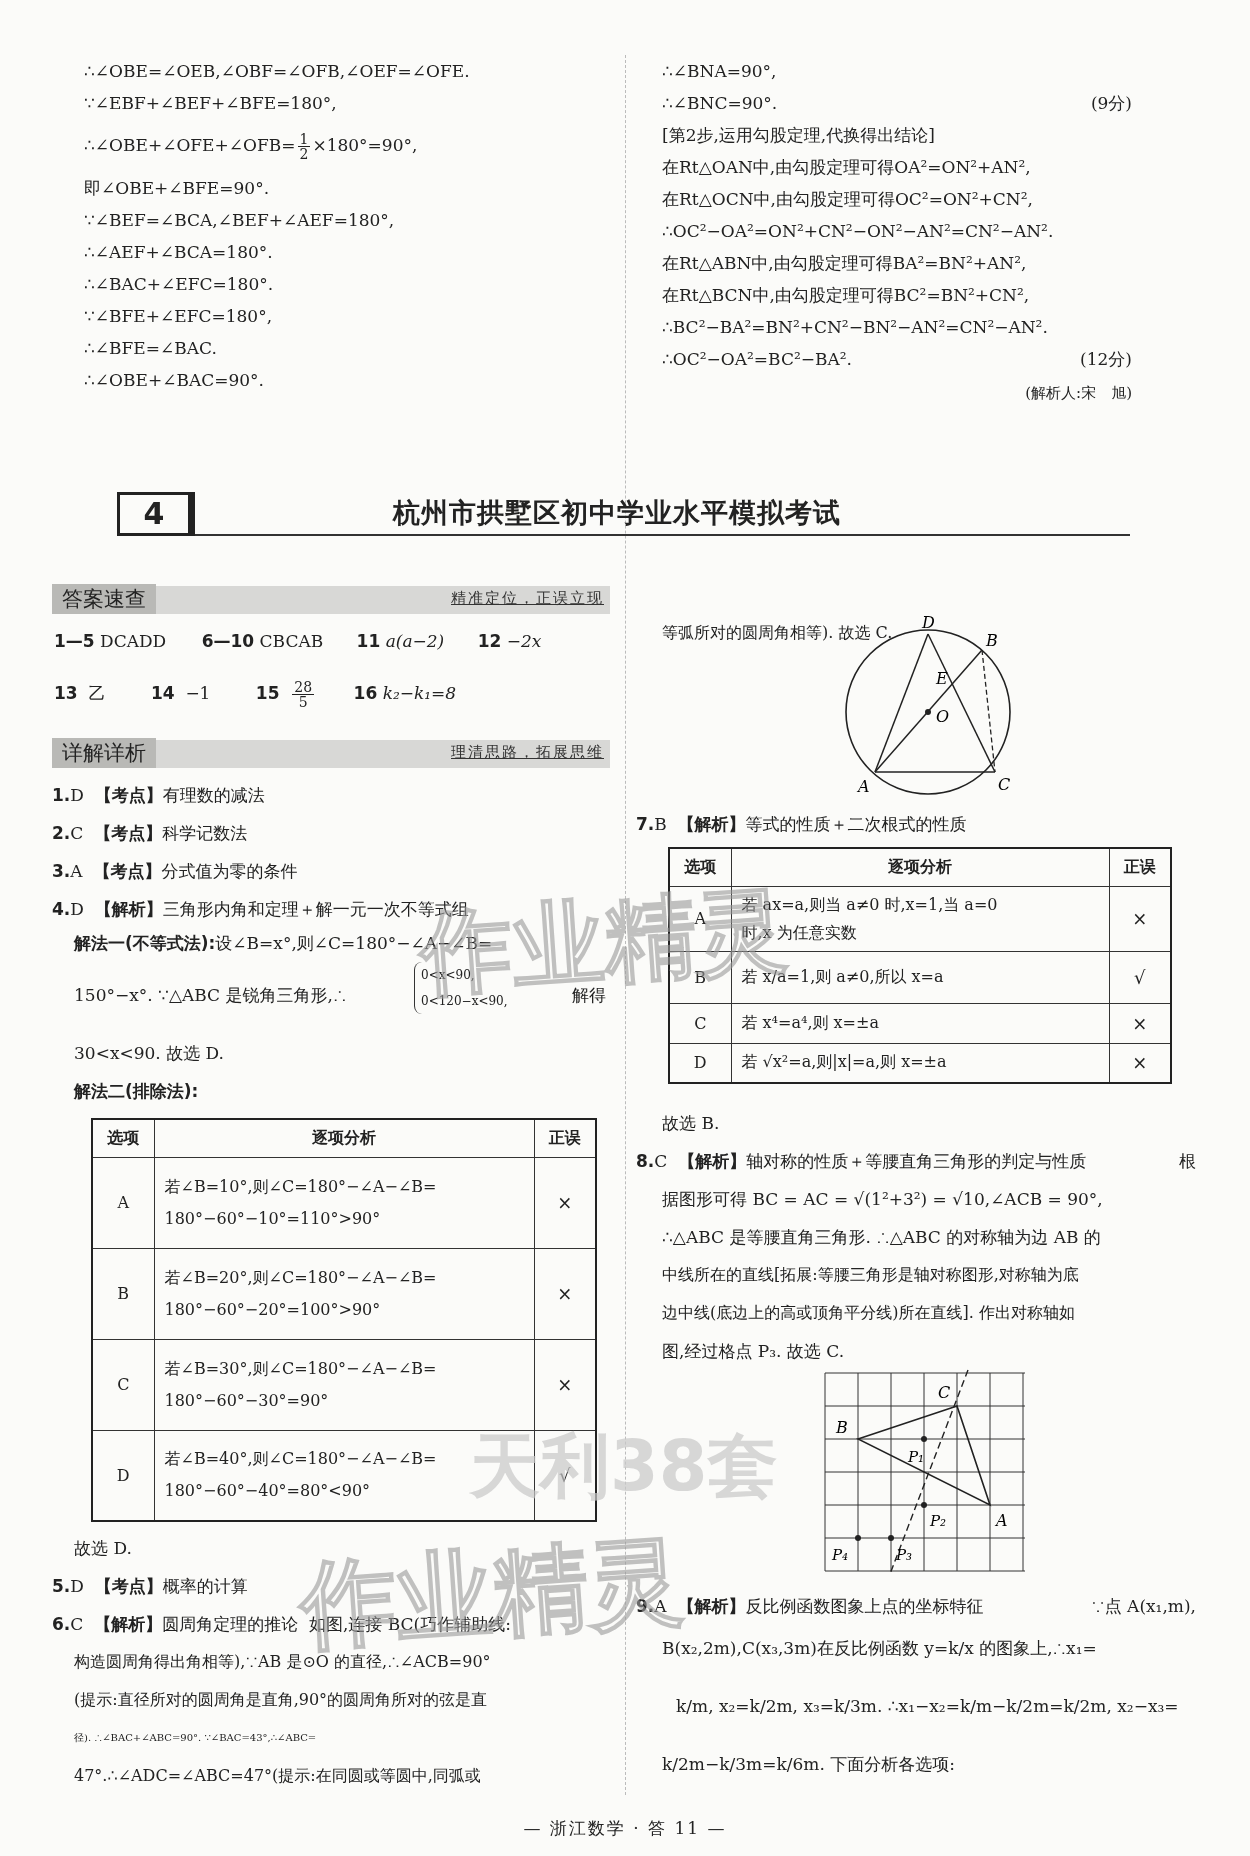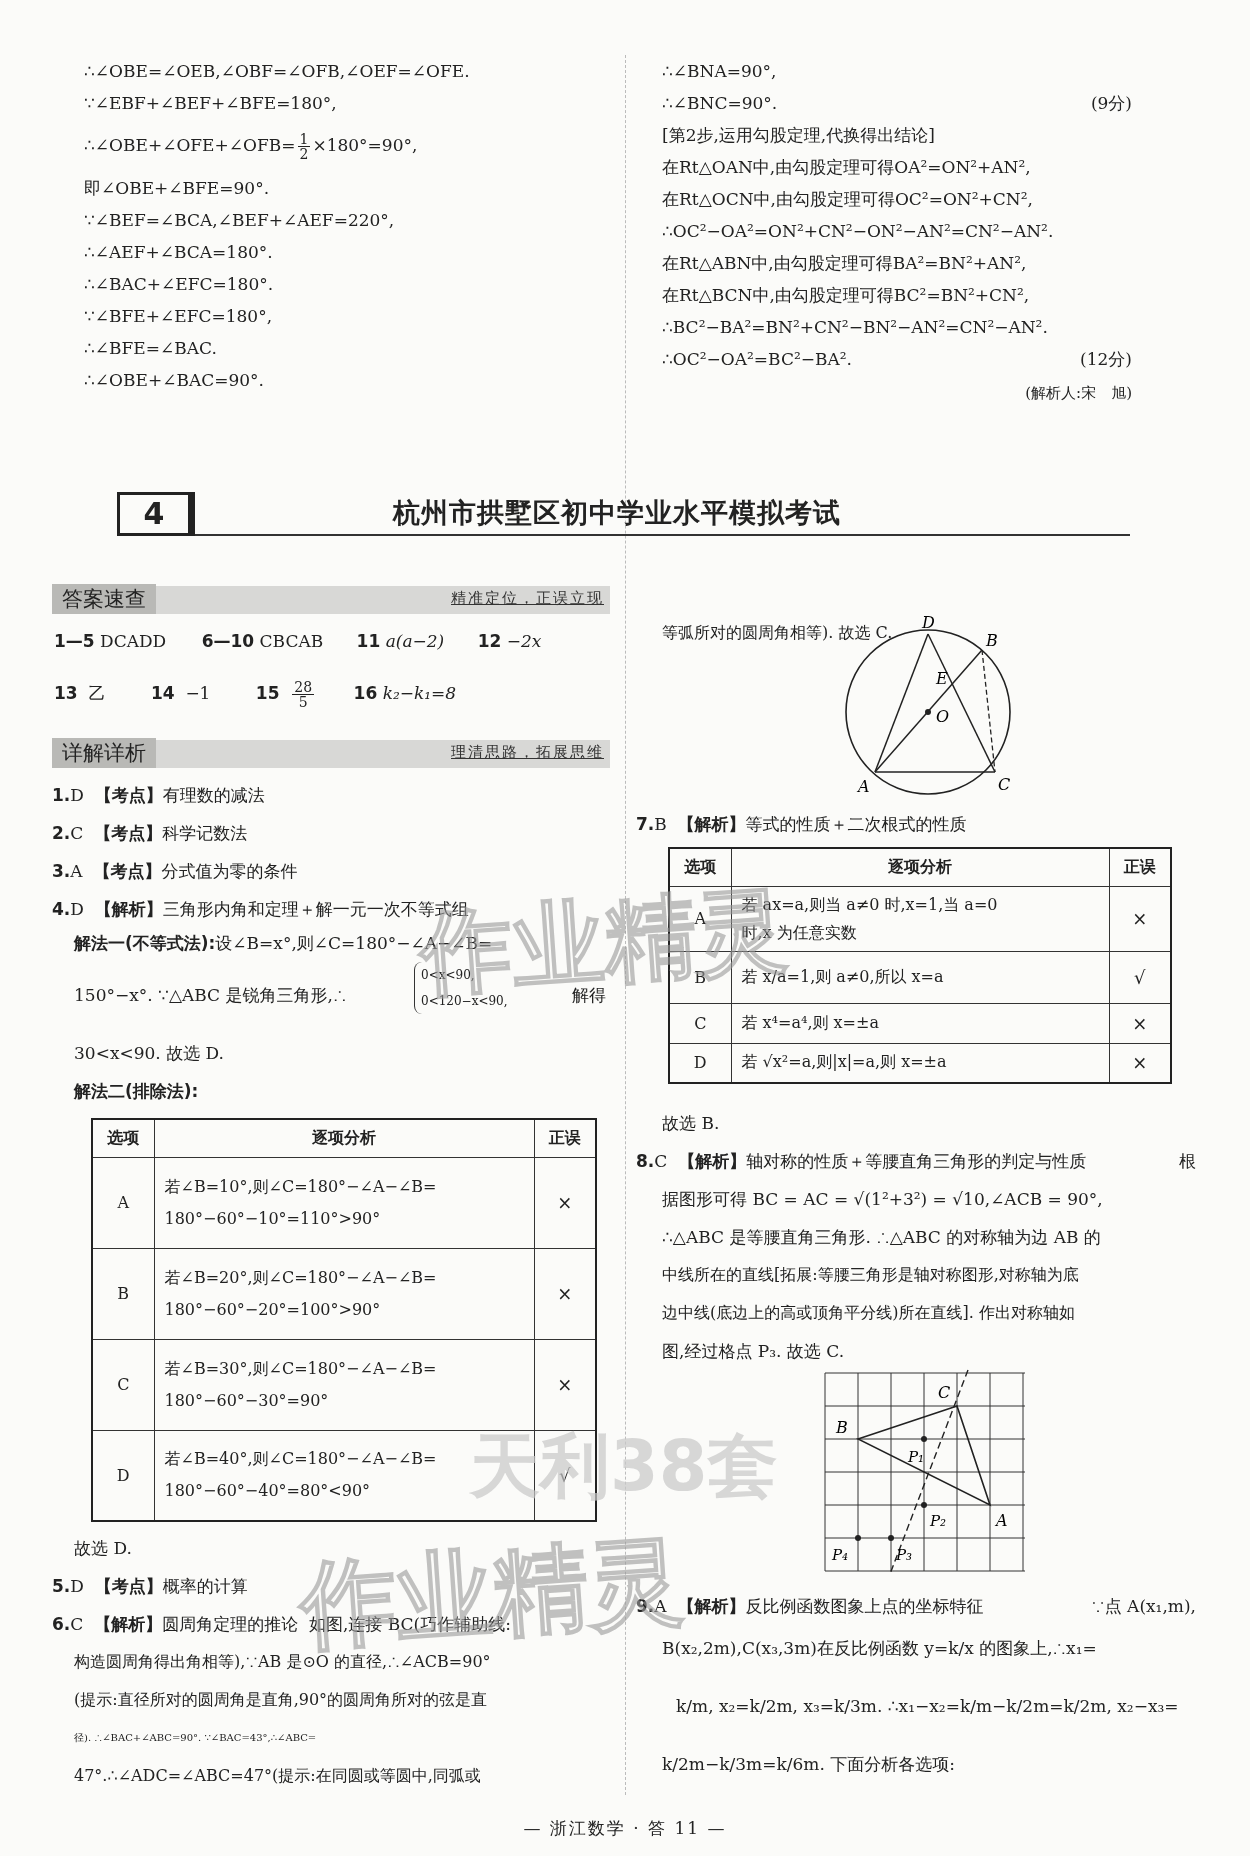--- a/index.html
+++ b/index.html
@@ -34,21 +34,21 @@
 </head>
 <body>
 
 <div class="col" style="left:84px; top:60px; width:520px;">
   <div class="ln" style="top:0">∴∠OBE=∠OEB,∠OBF=∠OFB,∠OEF=∠OFE.</div>
   <div class="ln" style="top:32px">∵∠EBF+∠BEF+∠BFE=180°,</div>
   <div class="ln" style="top:72px">
     <span>∴∠OBE+∠OFE+∠OFB=</span><span class="frac"><span class="num">1</span><span class="den">2</span></span><span>×180°=90°,</span>
   </div>
   <div class="ln" style="top:117px">即∠OBE+∠BFE=90°.</div>
-  <div class="ln" style="top:149px">∵∠BEF=∠BCA,∠BEF+∠AEF=220°,</div>
+  <div class="ln" style="top:149px">∵∠BEF=∠BCA,∠BEF+∠AEF=180°,</div>
   <div class="ln" style="top:181px">∴∠AEF+∠BCA=180°.</div>
   <div class="ln" style="top:213px">∴∠BAC+∠EFC=180°.</div>
   <div class="ln" style="top:245px">∵∠BFE+∠EFC=180°,</div>
   <div class="ln" style="top:277px">∴∠BFE=∠BAC.</div>
   <div class="ln" style="top:309px">∴∠OBE+∠BAC=90°.</div>
 </div>
 
 <div class="col" style="left:662px; top:60px; width:470px;">
   <div class="ln" style="top:0">∴∠BNA=90°,</div>
   <div class="ln" style="top:32px; width:470px"><span>∴∠BNC=90°.</span><span class="score">(9分)</span></div>

